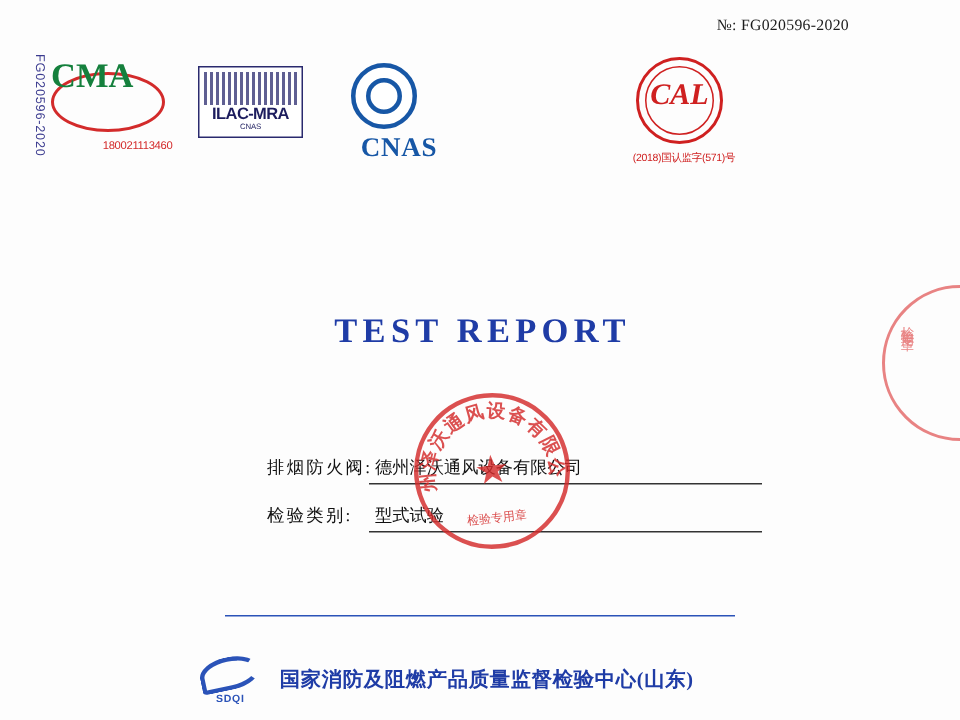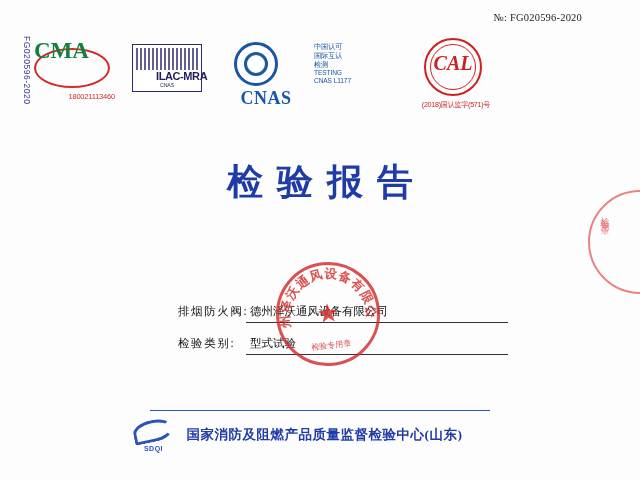--- a/index.html
+++ b/index.html
@@ -17,21 +17,21 @@
     position: relative;
     width: 640px;
     height: 480px;
     background: #fdfdfd;
     overflow: hidden;
   }
   
   .serial {
     position: absolute;
     top: 12px;
-    right: 58px;
+    right: 74px;
     font-size: 10.5px;
     color: #1b1b1b;
     letter-spacing: 0.2px;
     white-space: nowrap;
     font-family: "Liberation Serif", serif;
   }
   
   .vert-code {
     position: absolute;
     left: 22px;
@@ -121,26 +121,26 @@
       repeating-linear-gradient(90deg,
         #2a2a6e 0px, #2a2a6e 2px,
         #ffffff 2px, #ffffff 4px);
     opacity: 0.75;
   }
   .ilac .ilac-label {
     position: absolute;
     left: 0;
     top: 34px;
     width: 70px;
+    text-align: center;
     font-size: 11px;
     font-weight: bold;
     color: #1d1d5e;
     font-family: "Liberation Sans", sans-serif;
     letter-spacing: -0.4px;
-    padding-left: 24px;
   }
   .ilac .ilac-sub {
     position: absolute;
     left: 0;
     top: 46px;
     width: 70px;
     text-align: center;
     font-size: 5.2px;
     color: #1d1d5e;
     font-family: "Liberation Sans", sans-serif;
@@ -392,21 +392,21 @@
     position: absolute;
     left: 150px;
     right: 150px;
     top: 410px;
     height: 0;
     border-top: 1px solid #2b53b8;
   }
   .footer {
     position: absolute;
     left: 0;
-    top: 418px;
+    top: 436px;
     width: 593px;
     text-align: center;
   }
   .footer-logo {
     display: inline-block;
     vertical-align: middle;
     width: 46px;
     height: 34px;
     position: relative;
     margin-right: 6px;
@@ -483,37 +483,30 @@
       <div class="bars"></div>
       <div class="ilac-label">ILAC-MRA</div>
       <div class="ilac-sub">CNAS</div>
     </div>
 
     <div class="logo cnas">
       <div class="ring"></div>
       <div class="cnas-text">CNAS</div>
     </div>
 
-    <div class="cnas-info">
-      <div class="cn">中国认可</div>
-      <div class="cn">国际互认</div>
-      <div class="cn">检测</div>
-      <div>TESTING</div>
-      <div>CNAS L1177</div>
-    </div>
 
     <div class="logo cal">
       <div class="circle"></div>
       <div class="cal-text">CAL</div>
       <div class="cal-no">(2018)国认监字(571)号</div>
     </div>
 
   </div>
 
-  <div class="title-cn">检验报告</div>
+  <div class="title-en">TEST REPORT</div>
 
   <div class="fields">
 
     <div class="field-row">
       <div class="field-label">排烟防火阀:</div>
       <div class="field-value">德州泽沃通风设备有限公司</div>
       <div class="field-rule"></div>
     </div>
 
 

